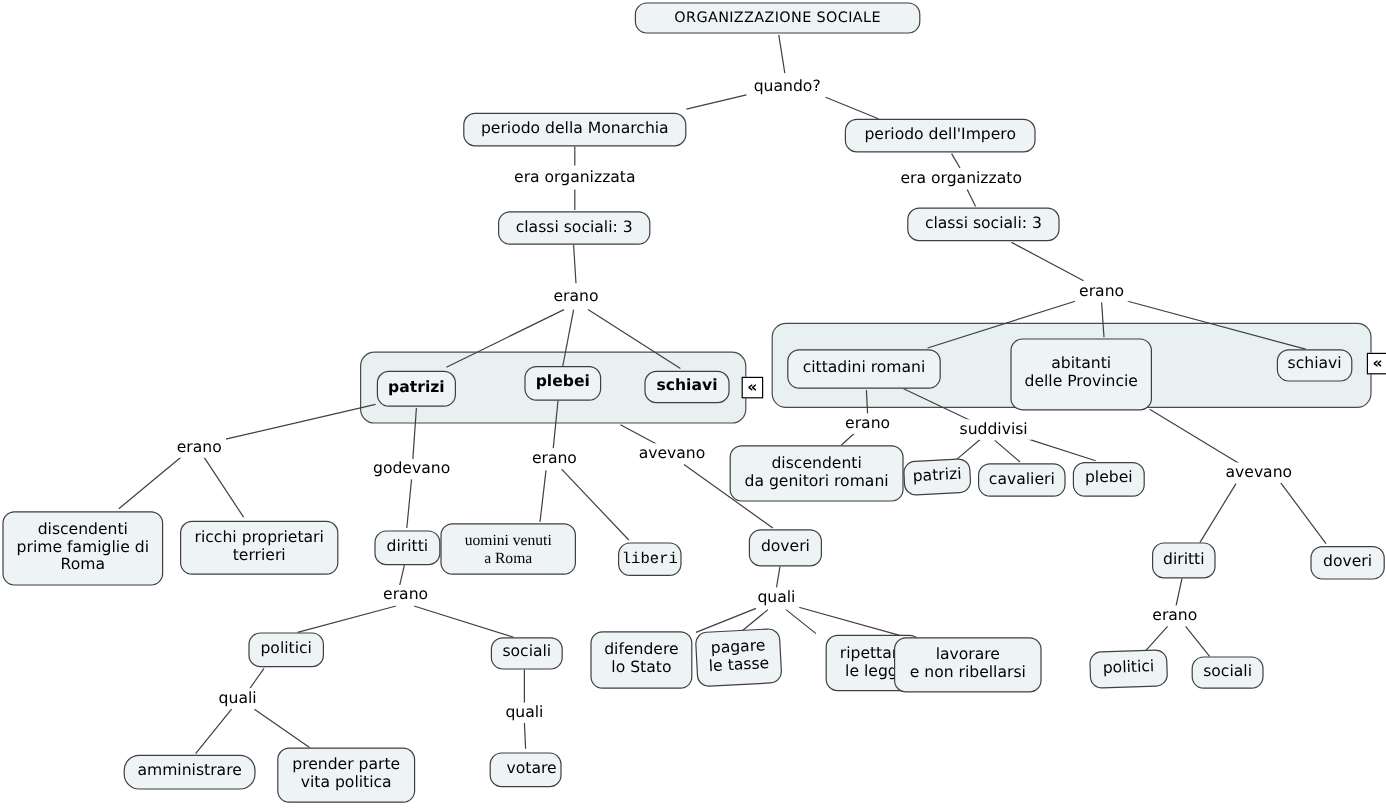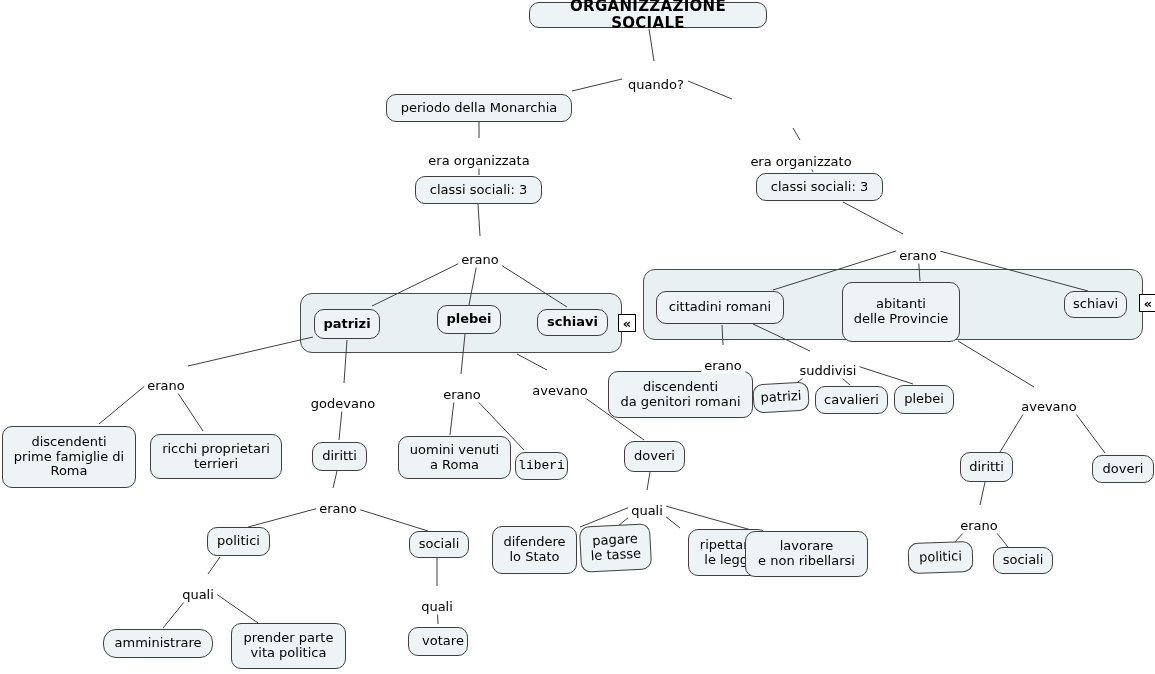--- a/index.html
+++ b/index.html
@@ -32,33 +32,32 @@
     display:flex;align-items:center;justify-content:center;
     text-align:center;
     font-size:13px;line-height:1.15;
     white-space:pre-line;
     z-index:3;
     box-sizing:border-box;
     padding:2px 6px;
     cursor:default;
   }
   .node.bold{font-weight:bold;}
-  .node.big{font-size:15px;font-weight:bold;letter-spacing:0.3px;}
+  .node.big{font-size:12px;font-weight:normal;letter-spacing:0.3px;}
   .node.tilt3{transform:rotate(-3deg);}
   .node.tilt2{transform:rotate(-2deg);}
   .link-label{
     position:absolute;
     transform:translate(-50%,-50%);
     background:#ffffff;
     padding:1px 3px;
     font-size:13px;
     white-space:nowrap;
     z-index:3;
     cursor:default;
-    margin-top:12px;
   }
   .collapse{
     position:absolute;
     width:18px;height:18px;
     background:#ffffff;
     border:1.6px solid #000000;
     display:flex;align-items:center;justify-content:center;
     font-size:13px;font-weight:bold;
     z-index:4;
     box-sizing:border-box;
@@ -121,39 +120,40 @@
     <line x1="212" y1="591" x2="258" y2="623"></line>
     <line x1="437" y1="558" x2="437" y2="586"></line>
     <line x1="437" y1="602" x2="438" y2="624"></line>
     <line x1="985" y1="482" x2="980" y2="505"></line>
     <line x1="973" y1="522" x2="955" y2="542"></line>
     <line x1="988" y1="522" x2="1008" y2="547"></line>
   </svg>
 
   <div class="node big" style="left:529px;top:2px;width:238px;height:26px;">ORGANIZZAZIONE SOCIALE</div>
   <div class="node" style="left:386px;top:94px;width:186px;height:28px;">periodo della Monarchia</div>
+  <div class="node" style="left:704px;top:99px;width:159px;height:28px;">periodo dell'Impero</div>
   <div class="node" style="left:415px;top:176px;width:127px;height:28px;">classi sociali: 3</div>
   <div class="node" style="left:756px;top:173px;width:127px;height:28px;">classi sociali: 3</div>
 
   <div class="node bold" style="left:314px;top:309px;width:66px;height:30px;">patrizi</div>
   <div class="node bold" style="left:437px;top:305px;width:64px;height:29px;">plebei</div>
   <div class="node bold" style="left:537px;top:309px;width:71px;height:27px;">schiavi</div>
 
   <div class="node" style="left:656px;top:291px;width:128px;height:33px;">cittadini romani</div>
   <div class="node" style="left:842px;top:282px;width:118px;height:60px;">abitanti
 delle Provincie</div>
   <div class="node" style="left:1064px;top:291px;width:63px;height:27px;">schiavi</div>
 
   <div class="node" style="left:2px;top:426px;width:134px;height:62px;">discendenti
 prime famiglie di
 Roma</div>
   <div class="node" style="left:150px;top:434px;width:132px;height:45px;">ricchi proprietari
 terrieri</div>
   <div class="node" style="left:312px;top:442px;width:55px;height:29px;">diritti</div>
-  <div class="node" style="left:398px;top:436px;width:113px;height:43px;">uomini venuti
+  <div class="node" style="left:367px;top:436px;width:113px;height:43px;font-family:Liberation Serif, serif;">uomini venuti
 a Roma</div>
   <div class="node" style="left:515px;top:452px;width:53px;height:28px;font-family:Liberation Mono, monospace;">liberi</div>
   <div class="node" style="left:624px;top:441px;width:61px;height:31px;">doveri</div>
 
   <div class="node" style="left:608px;top:371px;width:145px;height:47px;">discendenti
 da genitori romani</div>
   <div class="node tilt3" style="left:753px;top:383px;width:56px;height:29px;">patrizi</div>
   <div class="node" style="left:815px;top:386px;width:73px;height:28px;">cavalieri</div>
   <div class="node" style="left:894px;top:385px;width:60px;height:29px;">plebei</div>
   <div class="node" style="left:960px;top:452px;width:53px;height:30px;">diritti</div>

